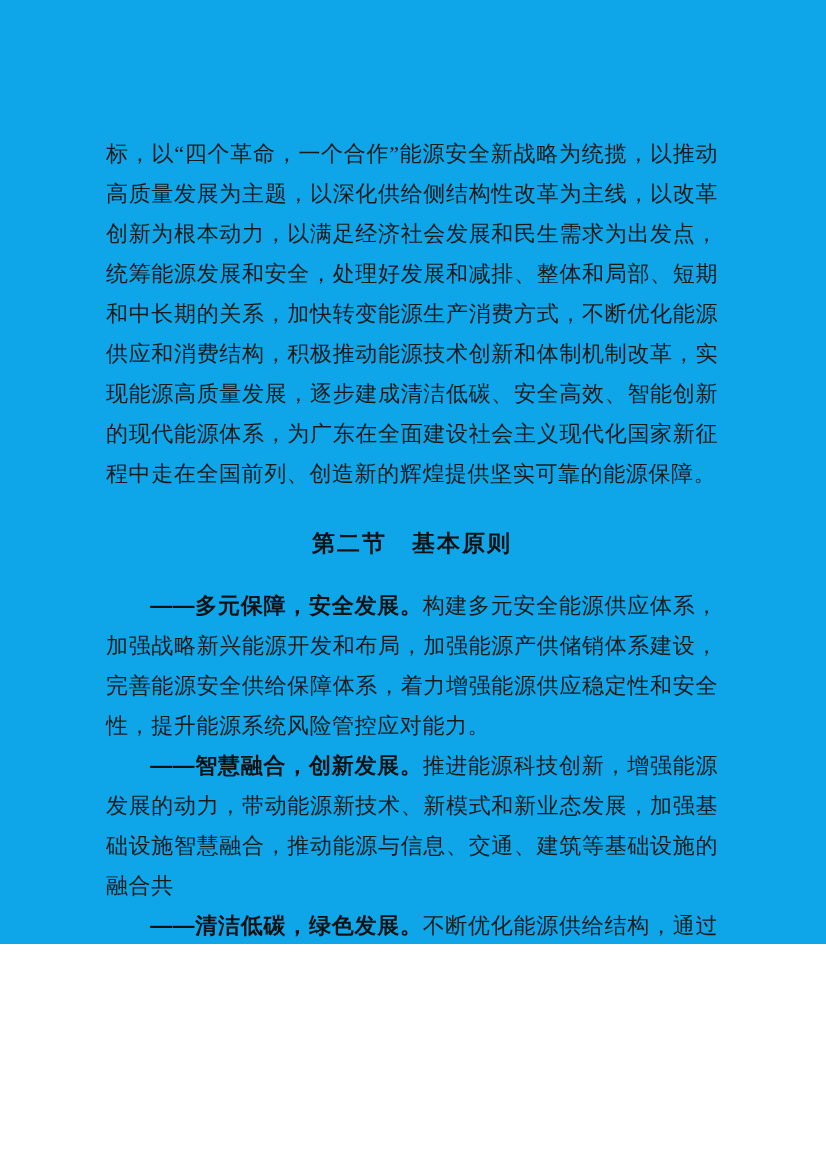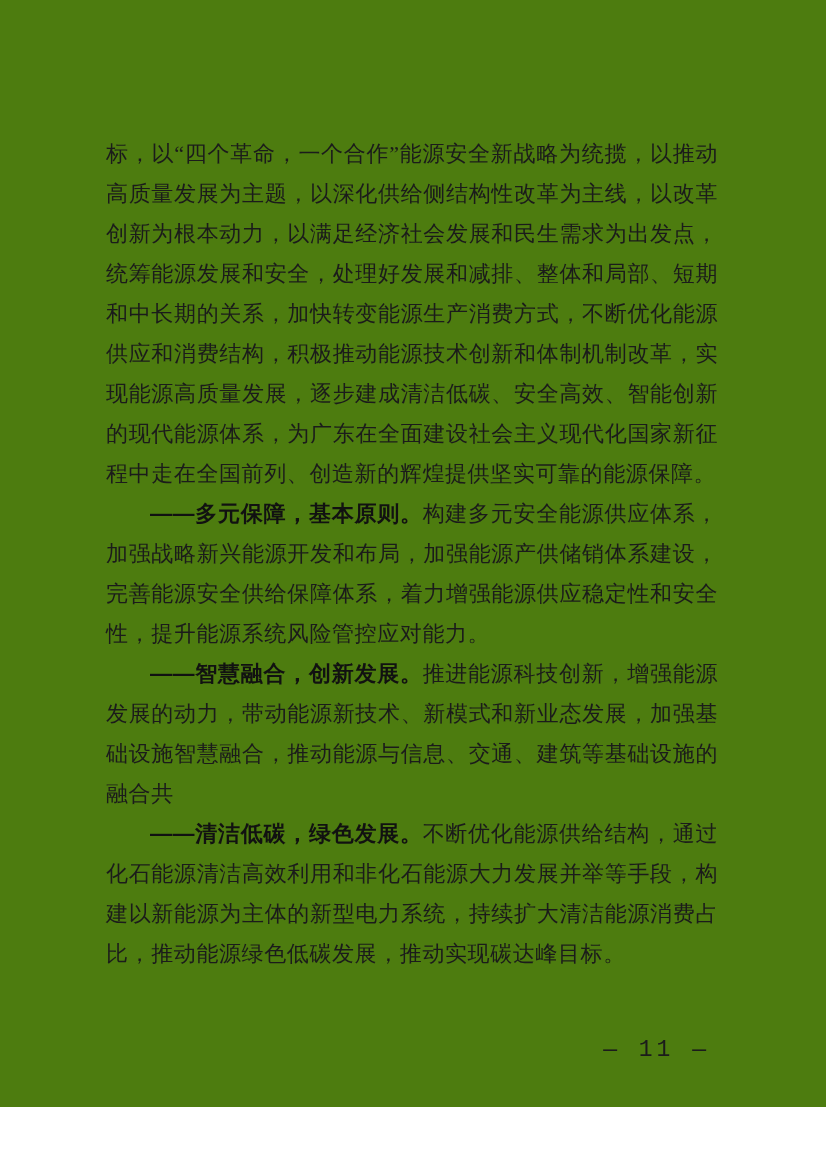--- a/index.html
+++ b/index.html
@@ -3,22 +3,22 @@
 <meta charset="utf-8">
 <style>
   html, body {
     margin: 0;
     padding: 0;
     background: #ffffff;
   }
   .page {
     position: relative;
     width: 826px;
-    height: 1107px;
-    background: #4d7c0f;
+    height: 944px;
+    background: #0ea5e9;
     overflow: hidden;
     color: #1b1b1b;
   }
   .content {
     position: absolute;
     left: 106px;
     top: 134px;
     width: 612px;
   }
   .body-par {
@@ -62,22 +62,23 @@
   }
 </style>
 </head>
 <body>
 
 <div class="page">
   <div class="content">
 
     <p class="body-par">标，以“四个革命，一个合作”能源安全新战略为统揽，以推动高质量发展为主题，以深化供给侧结构性改革为主线，以改革创新为根本动力，以满足经济社会发展和民生需求为出发点，统筹能源发展和安全，处理好发展和减排、整体和局部、短期和中长期的关系，加快转变能源生产消费方式，不断优化能源供应和消费结构，积极推动能源技术创新和体制机制改革，实现能源高质量发展，逐步建成清洁低碳、安全高效、智能创新的现代能源体系，为广东在全面建设社会主义现代化国家新征程中走在全国前列、创造新的辉煌提供坚实可靠的能源保障。</p>
 
+    <h2 class="section-heading">第二节　基本原则</h2>
 
-    <p class="body-par principle"><span class="lead">——多元保障，基本原则。</span><span>构建多元安全能源供应体系，加强战略新兴能源开发和布局，加强能源产供储销体系建设，完善能源安全供给保障体系，着力增强能源供应稳定性和安全性，提升能源系统风险管控应对能力。</span></p>
+    <p class="body-par principle"><span class="lead">——多元保障，安全发展。</span><span>构建多元安全能源供应体系，加强战略新兴能源开发和布局，加强能源产供储销体系建设，完善能源安全供给保障体系，着力增强能源供应稳定性和安全性，提升能源系统风险管控应对能力。</span></p>
 
     <p class="body-par principle"><span class="lead">——智慧融合，创新发展。</span><span>推进能源科技创新，增强能源发展的动力，带动能源新技术、新模式和新业态发展，加强基础设施智慧融合，推动能源与信息、交通、建筑等基础设施的融合共</span></p>
 
     <p class="body-par principle"><span class="lead">——清洁低碳，绿色发展。</span><span>不断优化能源供给结构，通过化石能源清洁高效利用和非化石能源大力发展并举等手段，构建以新能源为主体的新型电力系统，持续扩大清洁能源消费占比，推动能源绿色低碳发展，推动实现碳达峰目标。</span></p>
 
   </div>
 
   <div class="page-number">— 11 —</div>
 </div>
 

